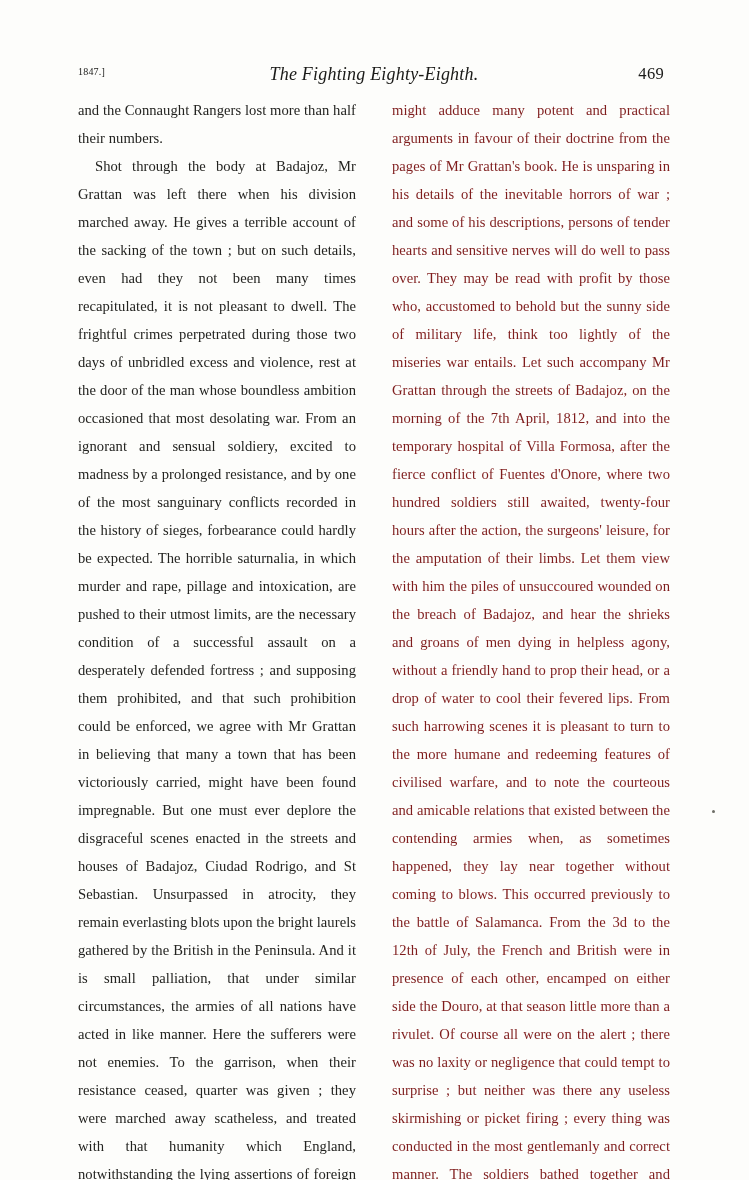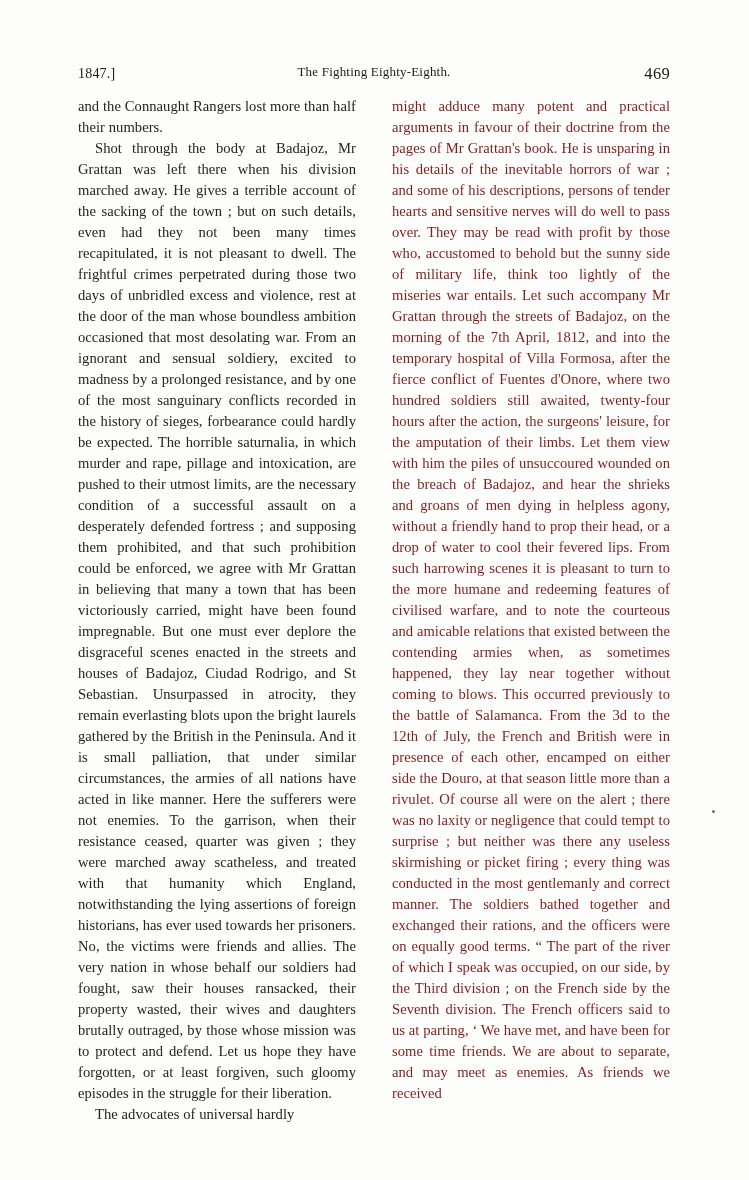--- a/index.html
+++ b/index.html
@@ -30,53 +30,54 @@
   
   .runhead {
     position: relative;
     height: 30px;
     margin-bottom: 6px;
   }
   .runhead .folio-left {
     position: absolute;
     left: 0;
     top: 6px;
-    font-size: 14px;
+    font-size: 10px;
     letter-spacing: 0.2px;
   }
   .runhead .runtitle {
     position: absolute;
     left: 0;
     right: 0;
     top: 4px;
     text-align: center;
-    font-size: 13px;
+    font-style: italic;
+    font-size: 18px;
     letter-spacing: 0.2px;
   }
   .runhead .folio-right {
     position: absolute;
-    right: 0;
+    right: 6px;
     top: 4px;
     font-size: 16.5px;
     letter-spacing: 0.3px;
   }
   
   .columns {
     display: flex;
     flex-direction: row;
     justify-content: space-between;
     width: 100%;
   }
   .col {
     width: 278px;
   }
   .col p {
     margin: 0;
     font-size: 14.6px;
-    line-height: 21px;
+    line-height: 28px;
     text-align: justify;
     text-justify: inter-word;
     hyphens: manual;
     letter-spacing: 0.05px;
   }
   .col p.indent {
     text-indent: 17px;
   }
   
   .col-left p { color: #232320; }

